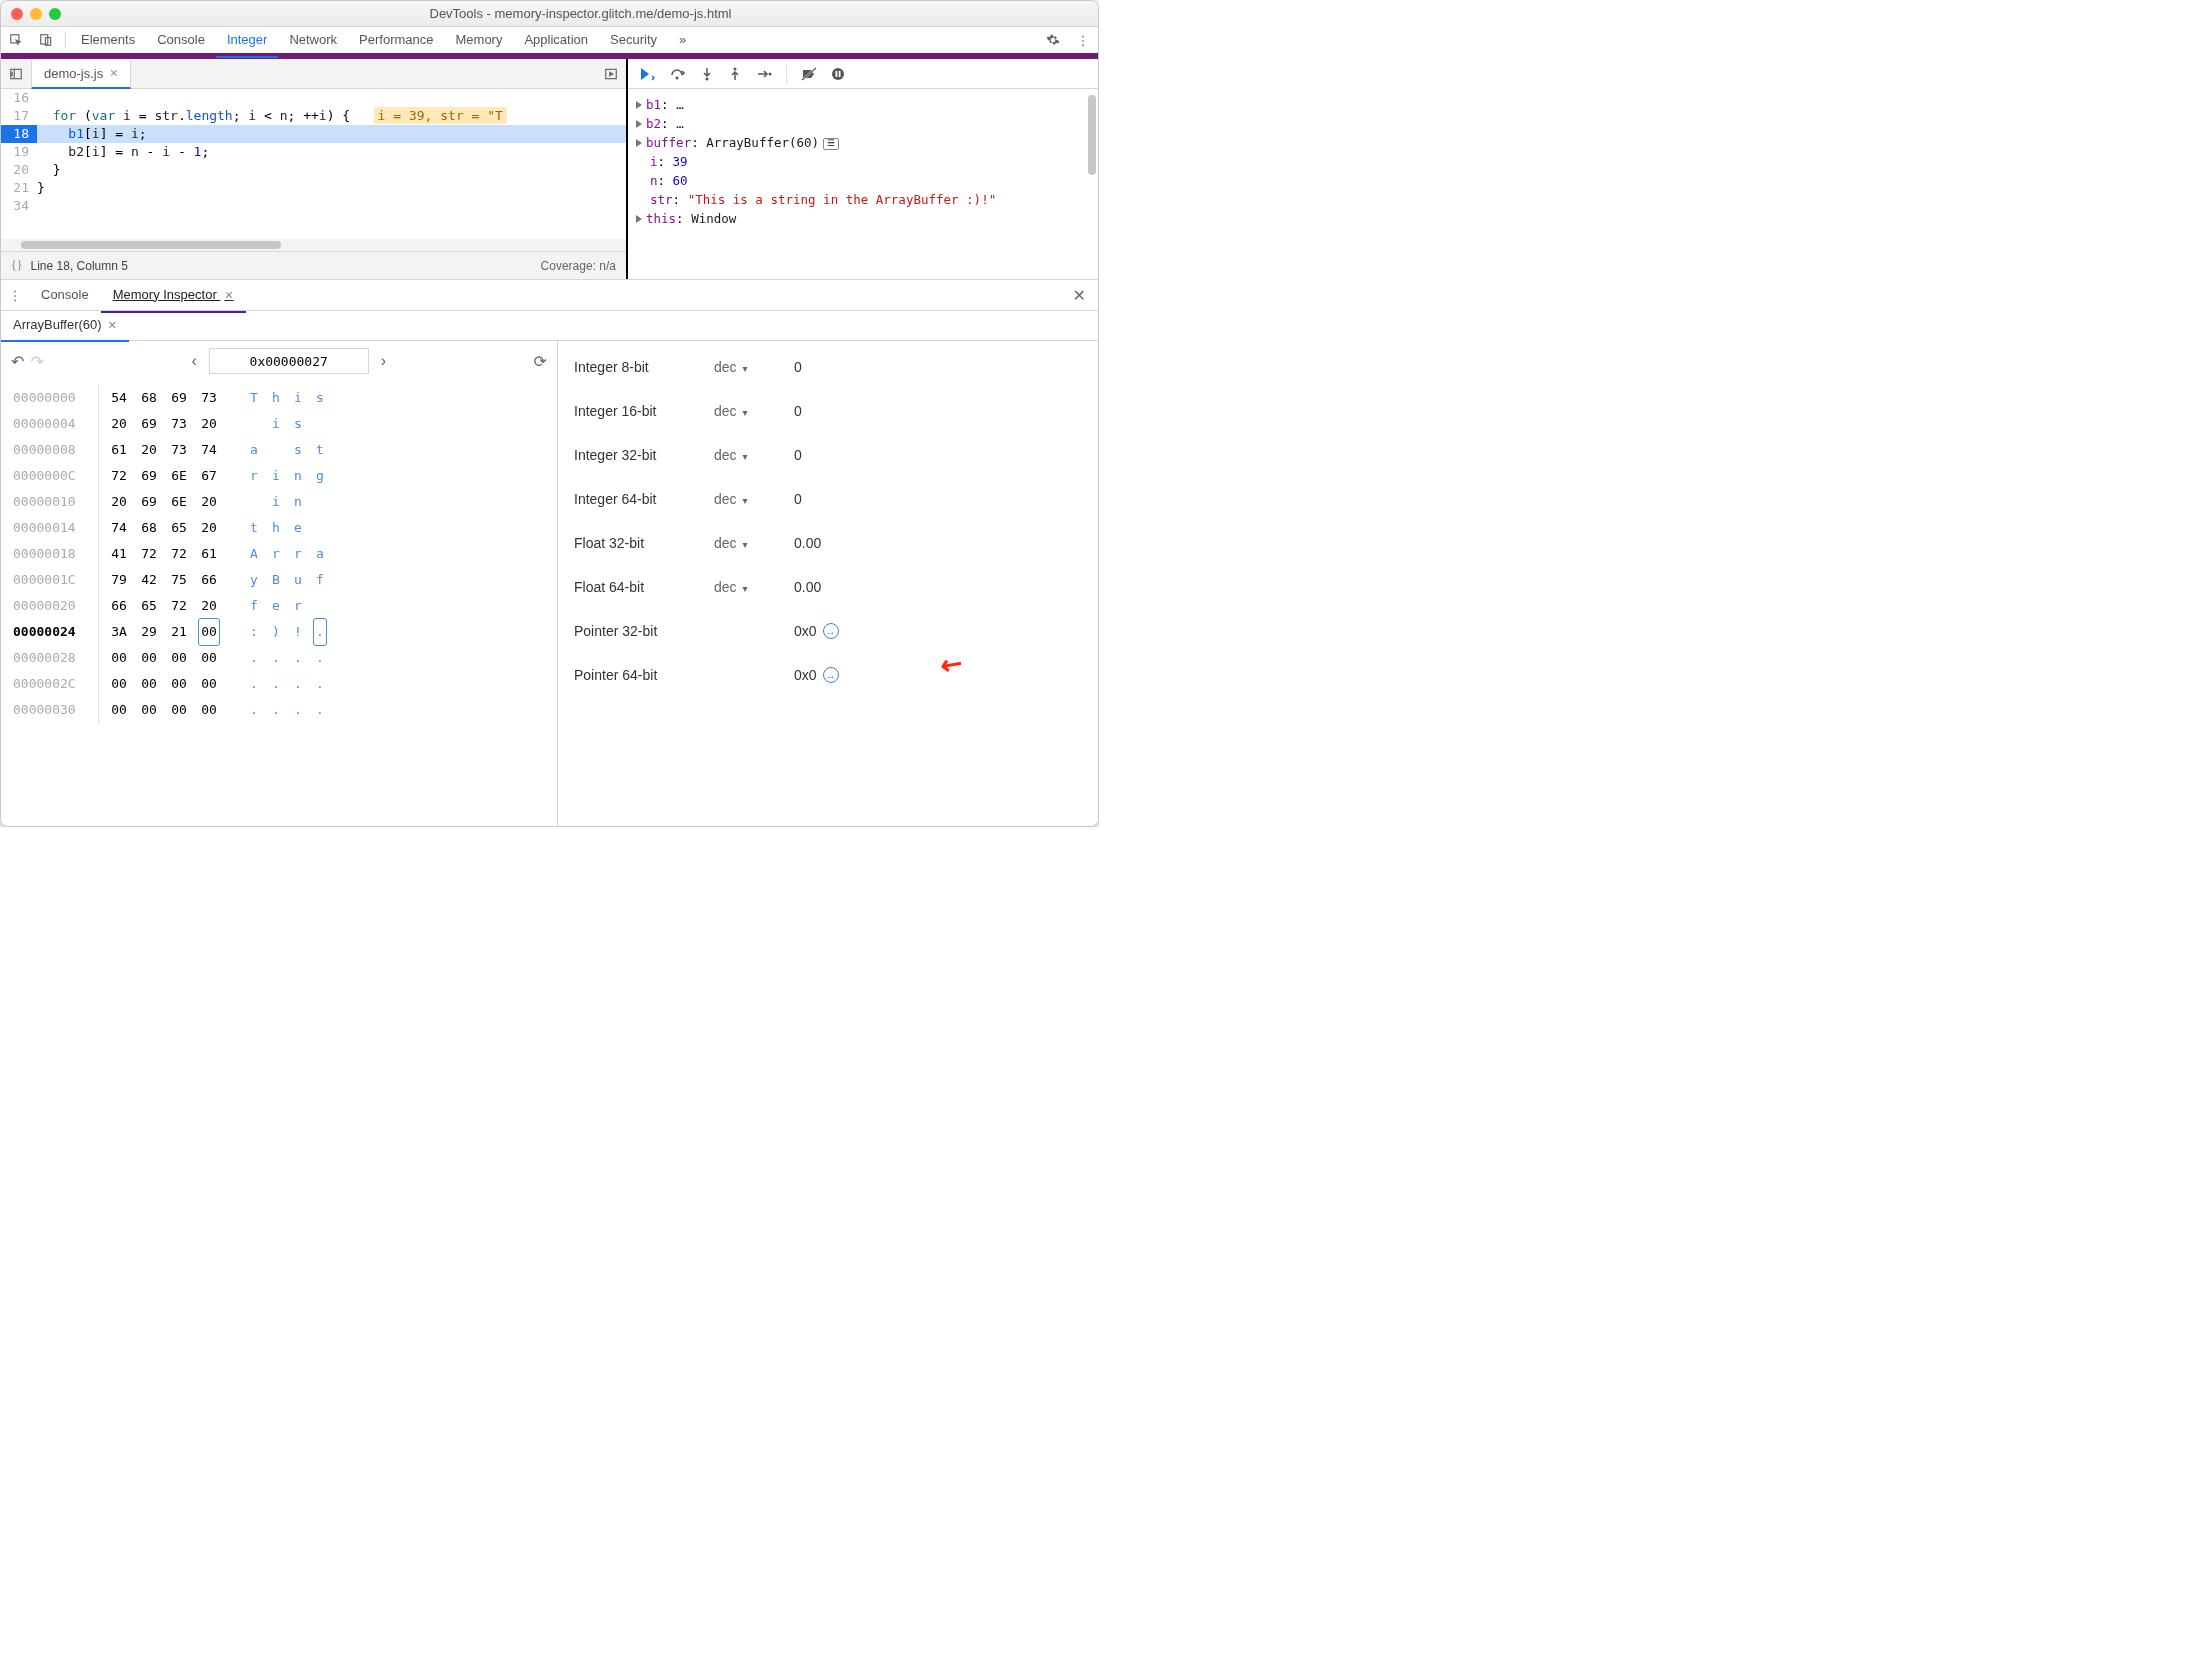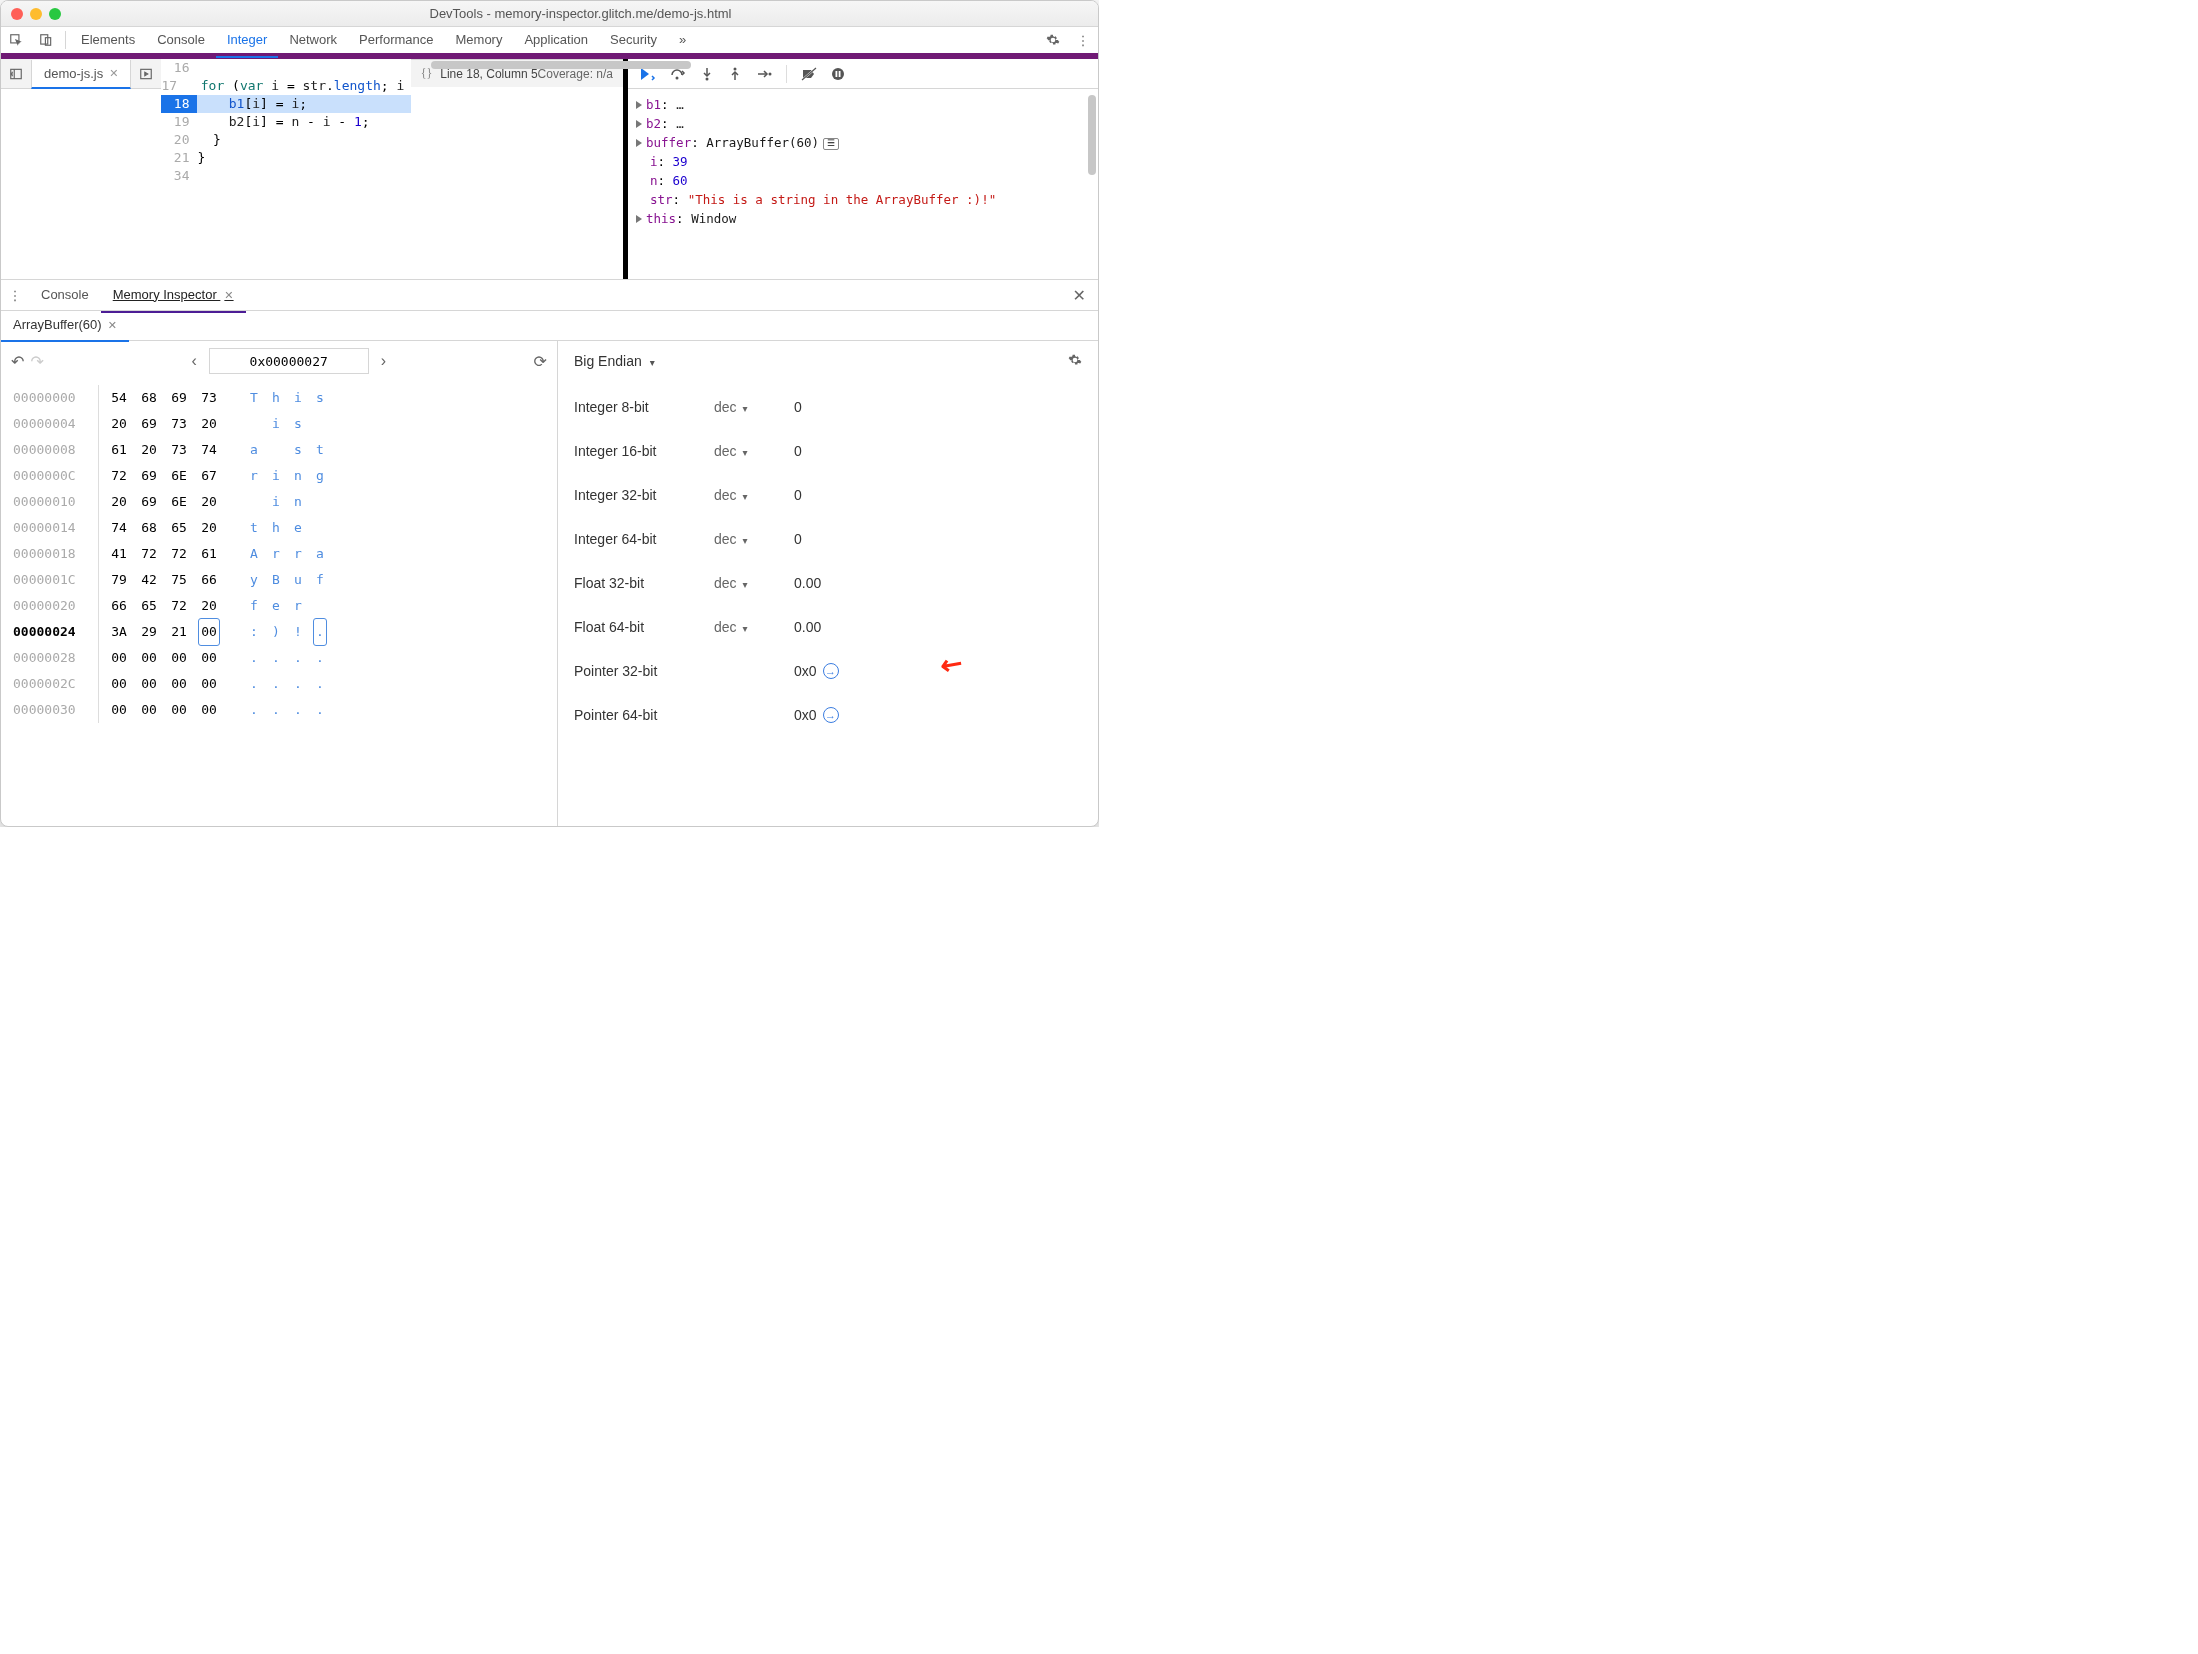--- a/index.html
+++ b/index.html
@@ -10,21 +10,21 @@
   .dot { width:12px; height:12px; border-radius:50%; }
   .dot.r{background:#ff5f57;} .dot.y{background:#febc2e;} .dot.g{background:#28c840;}
   .titlebar .ttl{ flex:1; text-align:center; color:#555; font-size:13px;}
   .tabbar { display:flex; align-items:center; border-bottom:6px solid #701a75; height:32px; font-size:13px; color:#555; }
   .tabbar .iconbtn{ width:30px; display:flex; justify-content:center; align-items:center; color:#666;}
   .tabbar .sep{ width:1px; height:18px; background:#d6d6d6; margin:0 4px;}
   .tabbar .tab{ padding:0 11px; cursor:pointer; line-height:32px;}
   .tabbar .tab.active{ color:#1a73e8; border-bottom:2px solid #1a73e8; margin-bottom:-1px;}
   .tabbar .spacer{flex:1}
   .main1 { display:flex; height:220px; }
-  .srcleft{ flex:1; display:flex; border-right:5px solid #000000; min-width:0;}
+  .srcleft{ flex:1; display:flex; flex-direction:column; border-right:2px solid #000000; min-width:0;}
   .filetabs{ height:30px; display:flex; align-items:center; background:#f3f3f3; border-bottom:1px solid #d6d6d6; font-size:12px; color:#555;}
   .filetabs .nav{ width:30px; display:flex; justify-content:center; color:#666;}
   .filetab{ background:#fff; padding:0 12px; height:100%; display:flex; align-items:center; gap:6px; border:1px solid #d6d6d6; border-bottom:2px solid #1a73e8; border-top:none; margin-bottom:-1px; font-size:13px;}
   .filetab .x{color:#999; cursor:pointer; font-size:11px;}
   .code{ font-family: Menlo, Consolas, monospace; font-size:13px; flex:1; overflow:hidden; background:#fff; position:relative;}
   .code .row{ display:flex; white-space:pre;}
   .ln{ width:36px; text-align:right; color:#aaa; padding-right:8px; user-select:none; line-height:18px;}
   .cd{ line-height:18px; flex:1;}
   .row.exec .ln{ background:#1a73e8; color:#fff;}
   .row.exec .cd{ background:#c9e0fc;}
@@ -440,29 +440,20 @@
             <div class="ascii">
               <span class="ch">.</span>
               <span class="ch">.</span>
               <span class="ch">.</span>
               <span class="ch">.</span>
             </div>
           </div>
         </div>
     </div>
     <div class="valpane">
-      <div class="valhead">
-        <span class="dd">Big Endian</span>
-        <span style="flex:1"></span>
-        <span>
-          <svg class="ic" viewBox="0 0 24 24" fill="#666">
-              <path d="M12 8a4 4 0 100 8 4 4 0 000-8zm9 4a7 7 0 01-.1 1.2l2 1.6-2 3.4-2.4-1a7 7 0 01-2 .1l-.4 2.6h-4l-.4-2.6a7 7 0 01-2-1.1l-2.4 1-2-3.4 2-1.6A7 7 0 013 12a7 7 0 01.1-1.2l-2-1.6 2-3.4 2.4 1a7 7 0 012-1.1L7.9 3h4l.4 2.6a7 7 0 012 1.1l2.4-1 2 3.4-2 1.6c0 .4.1.8.1 1.3z"></path>
-            </svg>
-        </span>
-      </div>
       <div class="valrows" id="valrows">
           <div class="vr">
             <div class="lab">Integer 8-bit</div>
             <div class="mode">dec</div>
             <div class="val">0</div>
           </div>
           <div class="vr">
             <div class="lab">Integer 16-bit</div>
             <div class="mode">dec</div>
             <div class="val">0</div>

